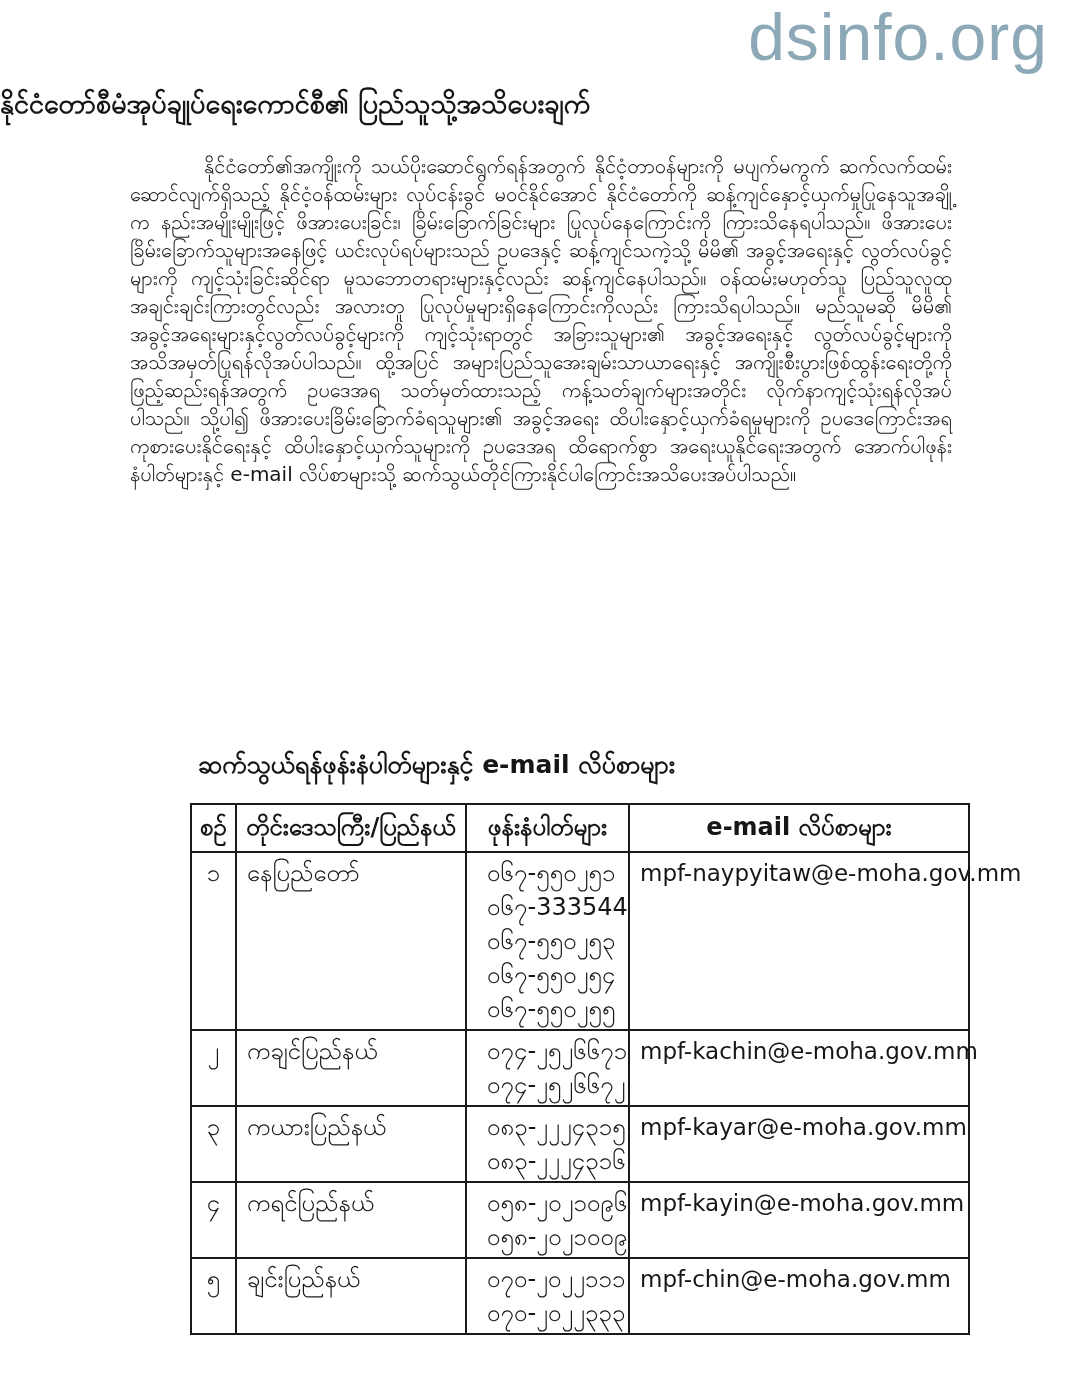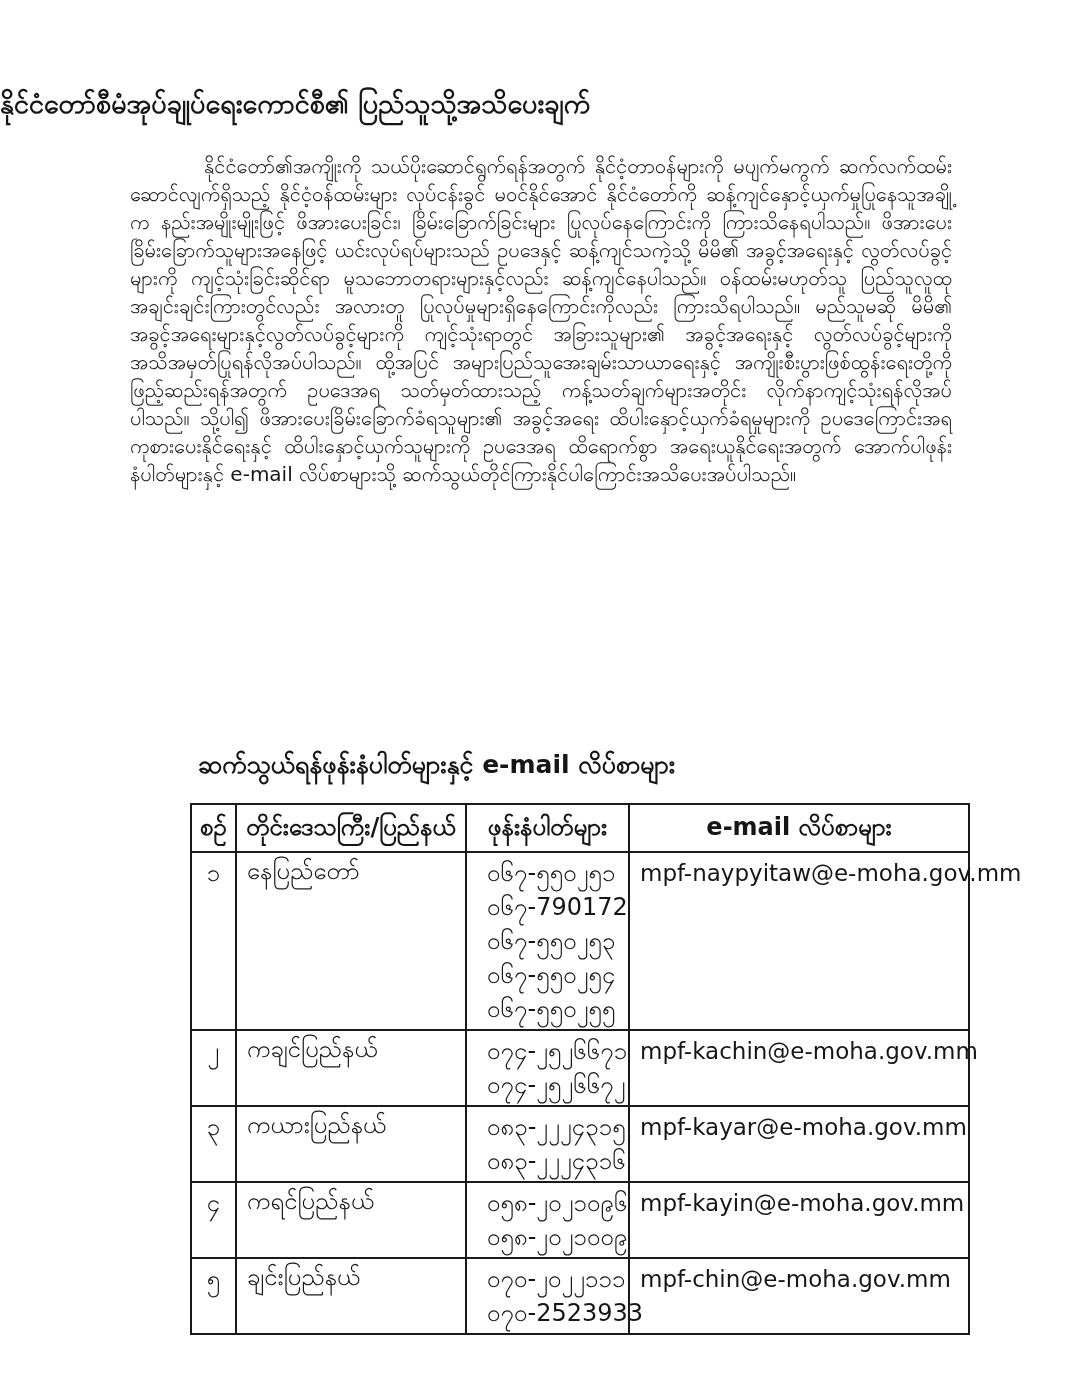--- a/index.html
+++ b/index.html
@@ -82,34 +82,35 @@
   }
   .col-no    { width: 45px; }
   .col-region{ width: 230px; }
   .col-phones{ width: 163px; }
   .col-email { width: 340px; }
   td.cell-no {
     text-align: center;
     padding-left: 2px;
     padding-right: 2px;
   }
-  td.cell-region { text-align: left; font-family: Liberation Mono, monospace; }
+  td.cell-region { text-align: left; }
   td.cell-phones { text-align: left; white-space: nowrap; padding-left: 20px; }
   td.cell-email  {
     text-align: left;
     font-size: 23px;
     white-space: nowrap;
   }
   .phone-line { line-height: 34px; }
 </style>
 </head>
 <body>
 
 <div class="page">
 
+  <div class="watermark" style="color: rgb(141, 169, 184);">dsinfo.org</div>
 
   <h1 class="doc-title">နိုင်ငံတော်စီမံအုပ်ချုပ်ရေးကောင်စီ၏ ပြည်သူသို့အသိပေးချက်</h1>
 
   <p class="body-para">နိုင်ငံတော်၏အကျိုးကို သယ်ပိုးဆောင်ရွက်ရန်အတွက် နိုင်ငံ့တာဝန်များကို မပျက်မကွက် ဆက်လက်ထမ်းဆောင်လျက်ရှိသည့် နိုင်ငံ့ဝန်ထမ်းများ လုပ်ငန်းခွင် မဝင်နိုင်အောင် နိုင်ငံတော်ကို ဆန့်ကျင်နှောင့်ယှက်မှုပြုနေသူအချို့က နည်းအမျိုးမျိုးဖြင့် ဖိအားပေးခြင်း၊ ခြိမ်းခြောက်ခြင်းများ ပြုလုပ်နေကြောင်းကို ကြားသိနေရပါသည်။ ဖိအားပေးခြိမ်းခြောက်သူများအနေဖြင့် ယင်းလုပ်ရပ်များသည် ဥပဒေနှင့် ဆန့်ကျင်သကဲ့သို့ မိမိ၏ အခွင့်အရေးနှင့် လွတ်လပ်ခွင့်များကို ကျင့်သုံးခြင်းဆိုင်ရာ မူသဘောတရားများနှင့်လည်း ဆန့်ကျင်နေပါသည်။ ဝန်ထမ်းမဟုတ်သူ ပြည်သူလူထု အချင်းချင်းကြားတွင်လည်း အလားတူ ပြုလုပ်မှုများရှိနေကြောင်းကိုလည်း ကြားသိရပါသည်။ မည်သူမဆို မိမိ၏ အခွင့်အရေးများနှင့်လွတ်လပ်ခွင့်များကို ကျင့်သုံးရာတွင် အခြားသူများ၏ အခွင့်အရေးနှင့် လွတ်လပ်ခွင့်များကို အသိအမှတ်ပြုရန်လိုအပ်ပါသည်။ ထို့အပြင် အများပြည်သူအေးချမ်းသာယာရေးနှင့် အကျိုးစီးပွားဖြစ်ထွန်းရေးတို့ကို ဖြည့်ဆည်းရန်အတွက် ဥပဒေအရ သတ်မှတ်ထားသည့် ကန့်သတ်ချက်များအတိုင်း လိုက်နာကျင့်သုံးရန်လိုအပ်ပါသည်။ သို့ပါ၍ ဖိအားပေးခြိမ်းခြောက်ခံရသူများ၏ အခွင့်အရေး ထိပါးနှောင့်ယှက်ခံရမှုများကို ဥပဒေကြောင်းအရ ကုစားပေးနိုင်ရေးနှင့် ထိပါးနှောင့်ယှက်သူများကို ဥပဒေအရ ထိရောက်စွာ အရေးယူနိုင်ရေးအတွက် အောက်ပါဖုန်းနံပါတ်များနှင့် e-mail လိပ်စာများသို့ ဆက်သွယ်တိုင်ကြားနိုင်ပါကြောင်းအသိပေးအပ်ပါသည်။</p>
 
   <h2 class="section-heading">ဆက်သွယ်ရန်ဖုန်းနံပါတ်များနှင့် e-mail လိပ်စာများ</h2>
 
   <table class="contact-table">
     <colgroup>
       <col class="col-no">
@@ -124,21 +125,21 @@
         <th>ဖုန်းနံပါတ်များ</th>
         <th>e-mail လိပ်စာများ</th>
       </tr>
     </thead>
     <tbody>
   <tr>
     <td class="cell-no">၁</td>
     <td class="cell-region">နေပြည်တော်</td>
     <td class="cell-phones">
             <div class="phone-line">၀၆၇-၅၅၀၂၅၁</div>
-            <div class="phone-line">၀၆၇-790172</div>
+            <div class="phone-line">၀၆၇-333544</div>
             <div class="phone-line">၀၆၇-၅၅၀၂၅၃</div>
             <div class="phone-line">၀၆၇-၅၅၀၂၅၄</div>
             <div class="phone-line">၀၆၇-၅၅၀၂၅၅</div>
           </td>
     <td class="cell-email">mpf-naypyitaw@e-moha.gov.mm</td>
   </tr>
 
   <tr>
     <td class="cell-no">၂</td>
     <td class="cell-region">ကချင်ပြည်နယ်</td>
@@ -167,20 +168,20 @@
             <div class="phone-line">၀၅၈-၂၀၂၁၀၀၉</div>
           </td>
     <td class="cell-email">mpf-kayin@e-moha.gov.mm</td>
   </tr>
 
   <tr>
     <td class="cell-no">၅</td>
     <td class="cell-region">ချင်းပြည်နယ်</td>
     <td class="cell-phones">
             <div class="phone-line">၀၇၀-၂၀၂၂၁၁၁</div>
-            <div class="phone-line">၀၇၀-2523933</div>
+            <div class="phone-line">၀၇၀-၂၀၂၂၃၃၃</div>
           </td>
     <td class="cell-email">mpf-chin@e-moha.gov.mm</td>
   </tr>
 </tbody>
   </table>
 
 </div>
 
 </body></html>

